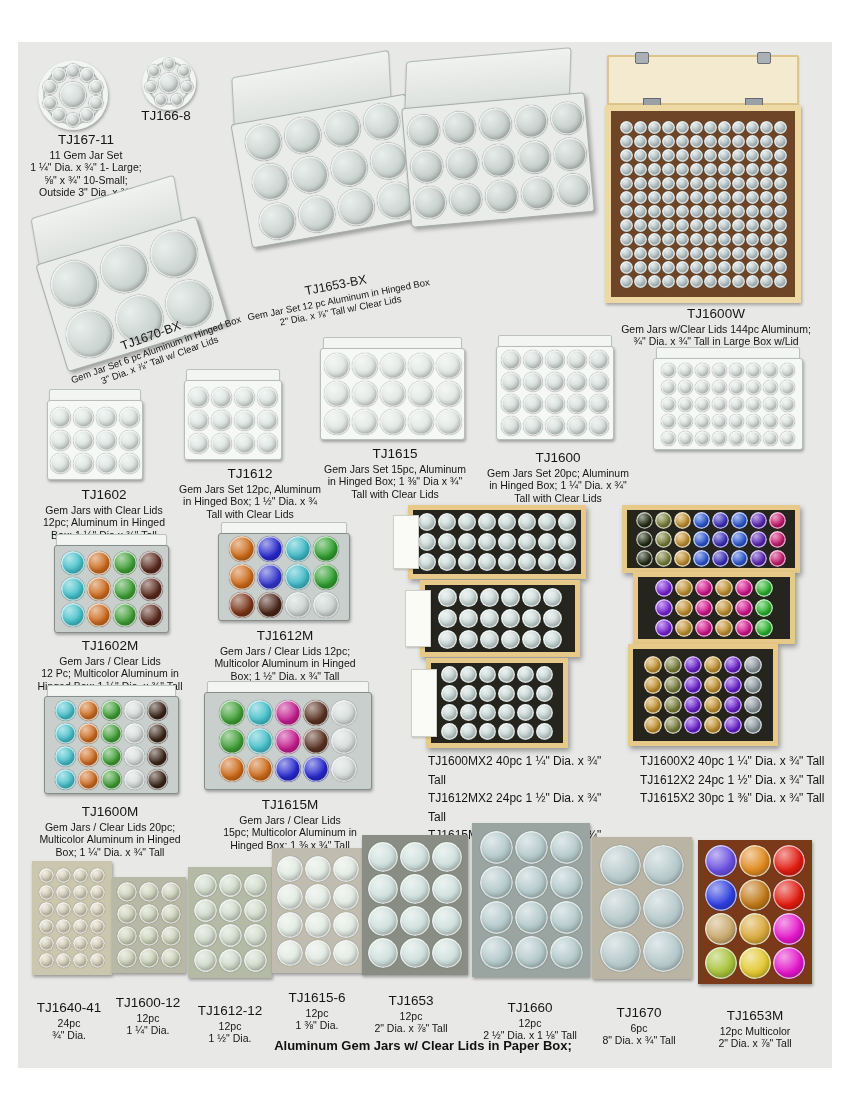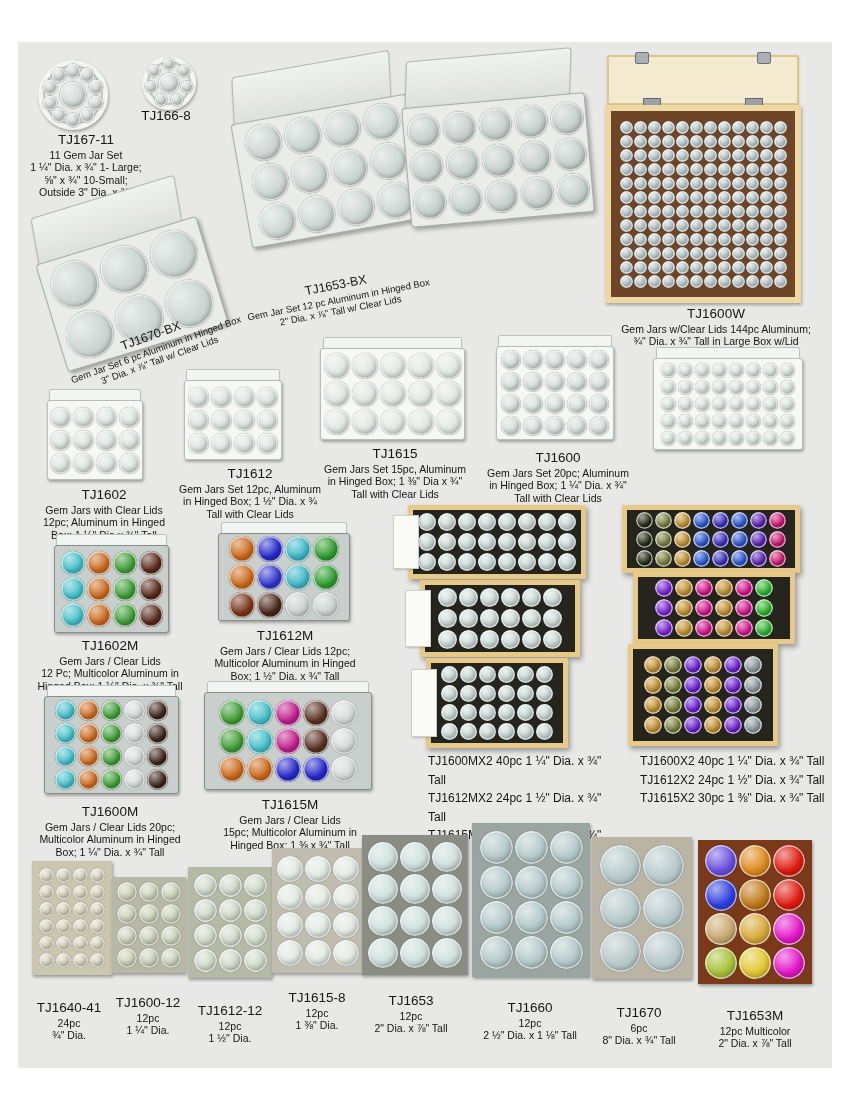--- a/index.html
+++ b/index.html
@@ -878,21 +878,21 @@
     <div class="pcode">TJ1600-12</div>
     <div class="pdesc">12pc
 1 ¼" Dia.</div>
   </div>
   <div class="plabel" style="left:178px;top:1003px;width:104px">
     <div class="pcode">TJ1612-12</div>
     <div class="pdesc">12pc
 1 ½" Dia.</div>
   </div>
   <div class="plabel" style="left:262px;top:990px;width:110px">
-    <div class="pcode">TJ1615-8</div>
+    <div class="pcode">TJ1615-6</div>
     <div class="pdesc">12pc
 1 ⅜" Dia.</div>
   </div>
   <div class="plabel" style="left:352px;top:993px;width:118px">
     <div class="pcode">TJ1653</div>
     <div class="pdesc">12pc
 2" Dia. x  ⅞" Tall</div>
   </div>
   <div class="plabel" style="left:458px;top:1000px;width:144px">
     <div class="pcode">TJ1660</div>
@@ -903,13 +903,14 @@
     <div class="pcode">TJ1670</div>
     <div class="pdesc">6pc
 8" Dia. x ¾" Tall</div>
   </div>
   <div class="plabel" style="left:688px;top:1008px;width:134px">
     <div class="pcode">TJ1653M</div>
     <div class="pdesc">12pc Multicolor
 2" Dia. x ⅞" Tall</div>
   </div>
 
+  <div class="caption" style="left:258px;top:1038px;width:330px;font-size:13px">Aluminum Gem Jars w/ Clear Lids in Paper Box;</div>
 </div>
 
 </body></html>

